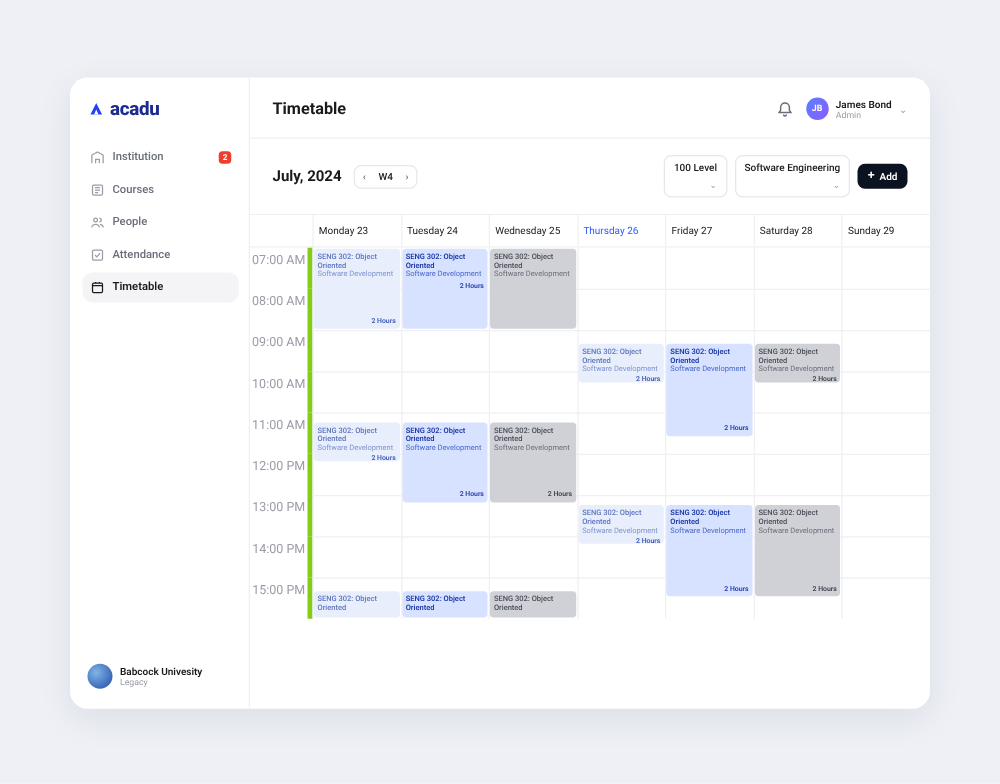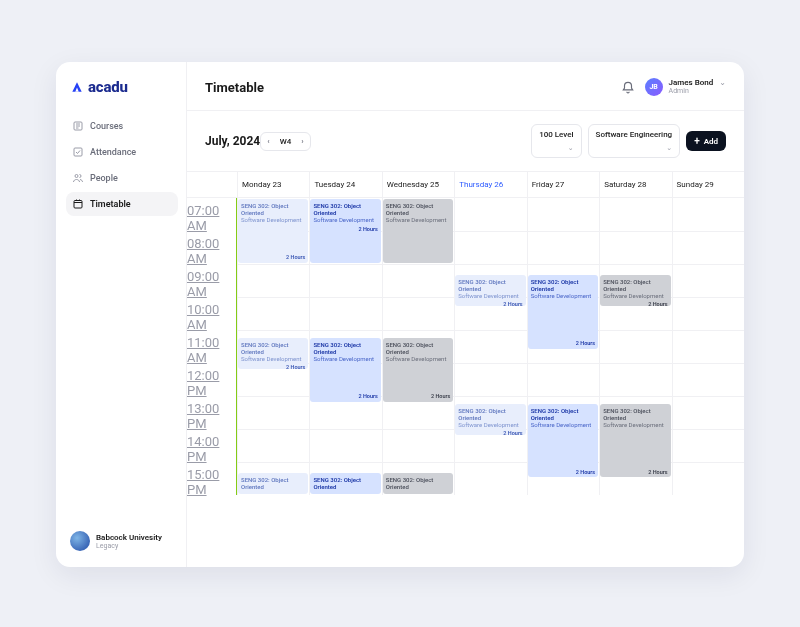--- a/index.html
+++ b/index.html
@@ -19,21 +19,21 @@
       width: 688px;
       height: 505px;
       background: #fff;
       border-radius: 14px;
       box-shadow: 0 8px 28px rgba(20,28,60,0.08);
       display: flex;
       overflow: hidden;
     }
     
     .sidebar {
-      width: 131px;
+      width: 144px;
       border-right: 1px solid #f0f0f3;
       display: flex;
       flex-direction: column;
       padding: 16px 8px 10px 10px;
     }
     .logo {
       display: flex;
       align-items: center;
       gap: 4px;
       padding: 0 4px 18px 4px;
@@ -98,31 +98,32 @@
     }
     .header {
       display: flex;
       align-items: center;
       padding: 16px 18px 14px 18px;
       border-bottom: 1px solid #f0f0f3;
     }
     .page-title { font-size: 13px; font-weight: 700; }
     .header-right { margin-left: auto; display:flex; align-items:center; gap: 10px; }
     .bell { width: 14px; height: 14px; cursor:pointer; display:flex; align-items:center; }
-    .userblock { display:flex; align-items:flex-start; gap:6px; cursor:pointer; }
+    .userblock { display:flex; align-items:center; gap:6px; cursor:pointer; }
     .avatar { width: 18px; height: 18px; border-radius: 50%; background: linear-gradient(135deg,#5b7fff,#8a5bff); color:#fff; font-size:7px; font-weight:700; display:flex; align-items:center; justify-content:center;}
     .user-text .uname { font-size: 8px; font-weight:600; }
     .user-text .urole { font-size: 7px; color:#9a9ca8; }
     .chev { color:#9a9ca8; font-size:8px; }
 
     
     .toolbar {
       display:flex;
       align-items:center;
       padding: 13px 18px;
+      gap: 10px;
     }
     .month { font-size: 12px; font-weight: 700; }
     .week-picker {
       display:flex; align-items:center; gap:0;
       border:1px solid #e6e7ec; border-radius:6px;
       font-size: 8px; font-weight:500;
       overflow:hidden;
     }
     .week-picker .wp-btn { padding: 4px 6px; cursor:pointer; color:#6a6d7a; }
     .week-picker .wp-label { padding: 4px 4px; }
@@ -173,25 +174,24 @@
       position:relative;
       flex:1; overflow:hidden;
     }
     .grid {
       position:relative;
       display:grid;
       grid-template-columns: 50px repeat(7, 1fr);
       grid-auto-rows: 33px;
     }
     .time-cell {
-      font-size:13px; color:#9a9ca8;
+      font-size:10px; color:#9a9ca8;
       display:flex; justify-content:center;
       padding-top: 5px;
-      border-right:1px solid #84cc16;
-      text-decoration:underline;
+      border-right:4px solid #84cc16;
     }
     .slot {
       border-left:1px solid #f0f0f3;
       border-top:1px solid #f0f0f3;
     }
     .slot:first-row { border-top:none;}
 
     .events { position:absolute; inset:0; display:grid; grid-template-columns: 50px repeat(7, 1fr); pointer-events:none;}
     .col { position:relative; }
     .ev {
@@ -229,45 +229,55 @@
             <path d="M4 20 L12 4 L20 20 Z" fill="#2541f5"></path>
             <path d="M9 20 L12 13 L15 20 Z" fill="#ffffff"></path>
           </svg>
       </span>
       <span class="logo-text">acadu</span>
     </div>
     <nav class="nav" id="nav">
         <div class="nav-item">
           <span class="ico">
             <svg width="12" height="12" viewBox="0 0 24 24" fill="none" stroke-width="2">
+              <path d="M3 21V8l9-5 9 5v13"></path>
+              <path d="M9 21v-6h6v6"></path>
+            </svg>
+          </span>
+          <span>Institution</span>
+          <span class="nav-badge">2</span>
+        </div>
+        <div class="nav-item">
+          <span class="ico">
+            <svg width="12" height="12" viewBox="0 0 24 24" fill="none" stroke-width="2">
               <rect x="4" y="4" width="16" height="16" rx="2"></rect>
               <path d="M8 8h8M8 12h8M8 16h5"></path>
             </svg>
           </span>
           <span>Courses</span>
-        </div>
-        <div class="nav-item">
-          <span class="ico">
-            <svg width="12" height="12" viewBox="0 0 24 24" fill="none" stroke-width="2">
-              <rect x="4" y="4" width="16" height="16" rx="2"></rect>
-              <path d="M8 12l3 3 5-6"></path>
-            </svg>
-          </span>
-          <span>Attendance</span>
         </div>
         <div class="nav-item">
           <span class="ico">
             <svg width="12" height="12" viewBox="0 0 24 24" fill="none" stroke-width="2">
               <circle cx="9" cy="8" r="3"></circle>
               <path d="M15 11a3 3 0 100-6"></path>
               <path d="M3 20c0-3 3-5 6-5s6 2 6 5"></path>
               <path d="M21 20c0-2.5-2-4.5-5-5"></path>
             </svg>
           </span>
           <span>People</span>
+        </div>
+        <div class="nav-item">
+          <span class="ico">
+            <svg width="12" height="12" viewBox="0 0 24 24" fill="none" stroke-width="2">
+              <rect x="4" y="4" width="16" height="16" rx="2"></rect>
+              <path d="M8 12l3 3 5-6"></path>
+            </svg>
+          </span>
+          <span>Attendance</span>
         </div>
         <div class="nav-item active">
           <span class="ico">
             <svg width="12" height="12" viewBox="0 0 24 24" fill="none" stroke-width="2">
               <rect x="4" y="5" width="16" height="15" rx="2"></rect>
               <path d="M4 9h16M9 5V3M15 5V3"></path>
             </svg>
           </span>
           <span>Timetable</span>
         </div>

